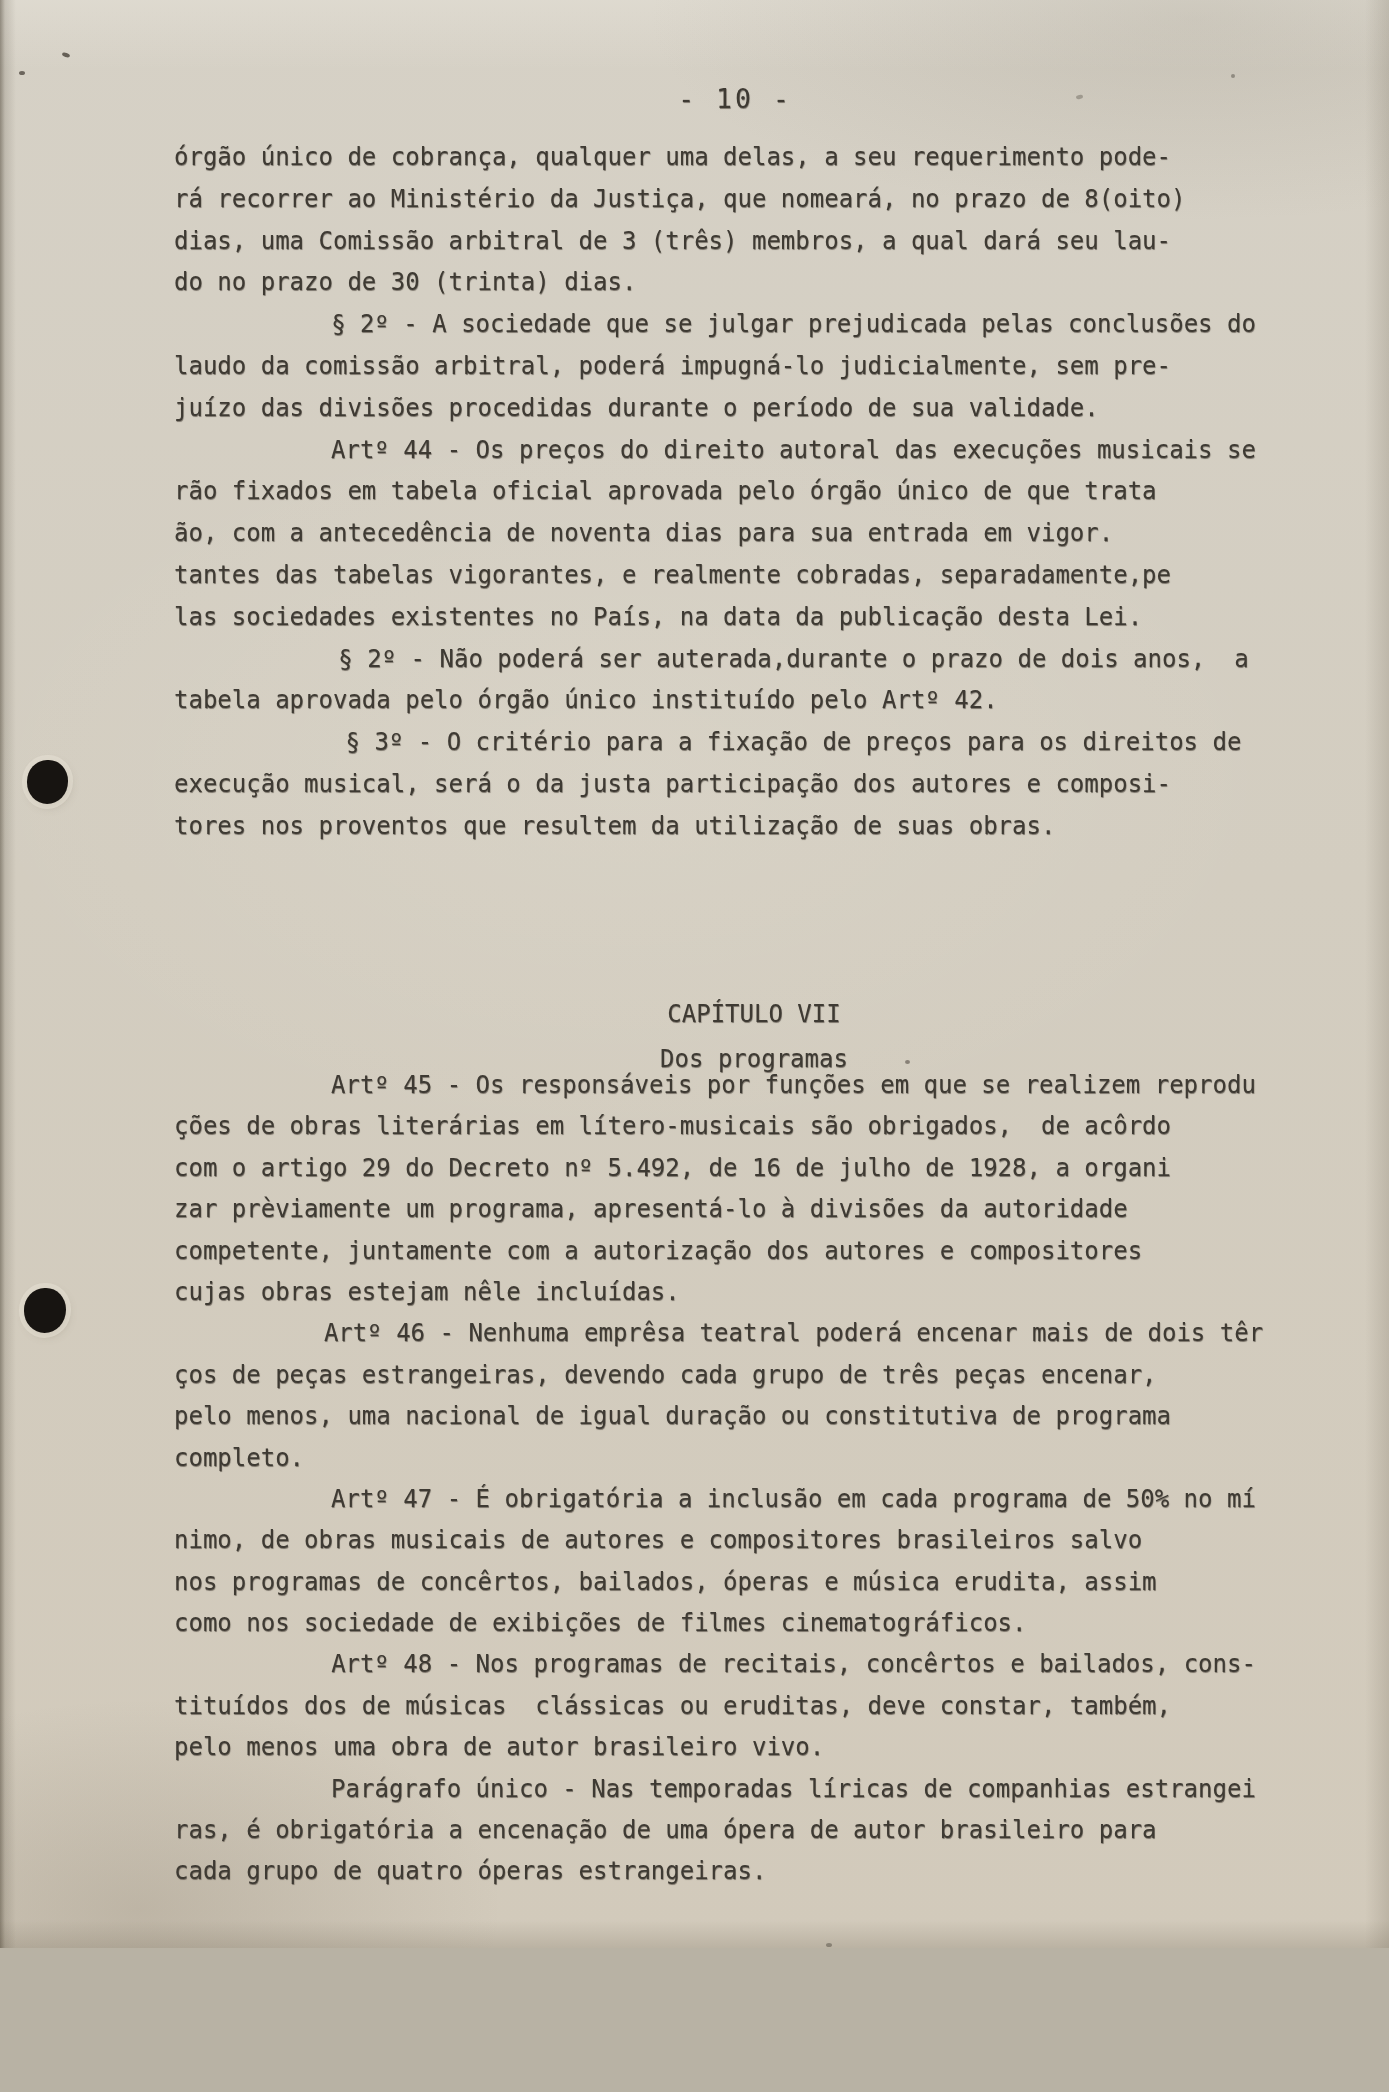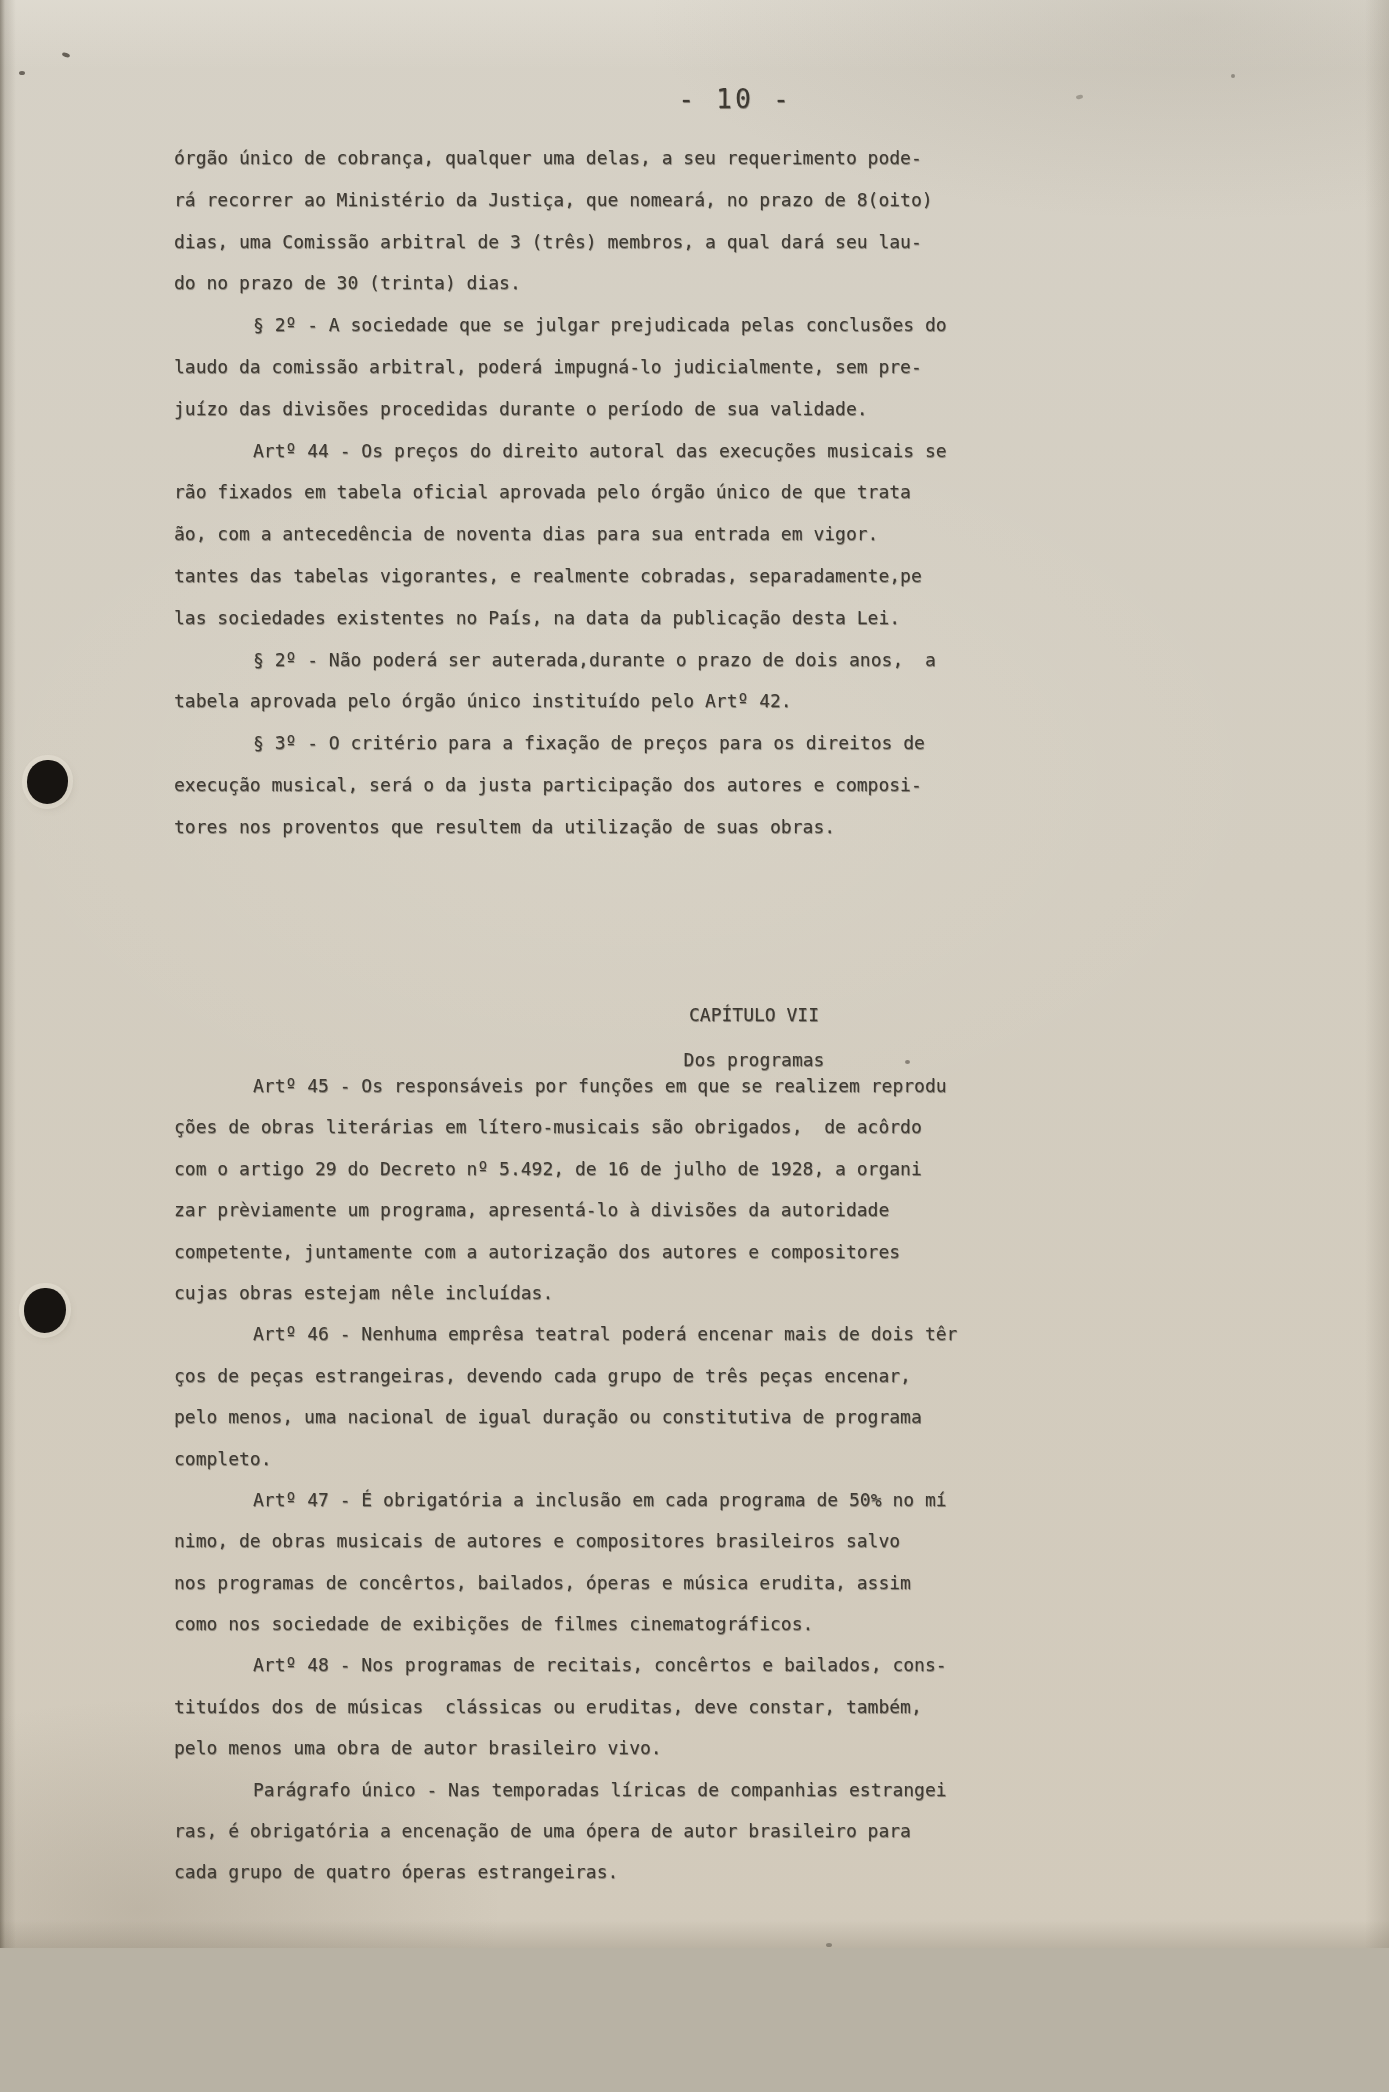--- a/index.html
+++ b/index.html
@@ -47,25 +47,25 @@
   .block-body-1   { top: 137px; }
   .block-chapter-heading { top: 992px; text-align: center; }
   .block-chapter-heading .line { line-height: 45px; height: 45px; }
   .block-body-2   { top: 1065px; }
   .block-body-2 .line { line-height: 41.4px; height: 41.4px; }
 
   .line {
     position: relative;
     height: 41.8px;
     line-height: 41.8px;
-    font-size: 18px;
+    font-size: 24px;
     white-space: pre;
     text-shadow: 0.5px 0.5px 0.7px rgba(56,50,42,0.55);
   }
-  .line.indent { padding-left: 79px; }
+  .line.indent { padding-left: 79px; text-align: center; }
 
   .cont {
     text-decoration-thickness: 2.5px;
     text-underline-offset: 6px;
   }
 
   
   .punch-hole {
     position: absolute;
     background: #171411;

